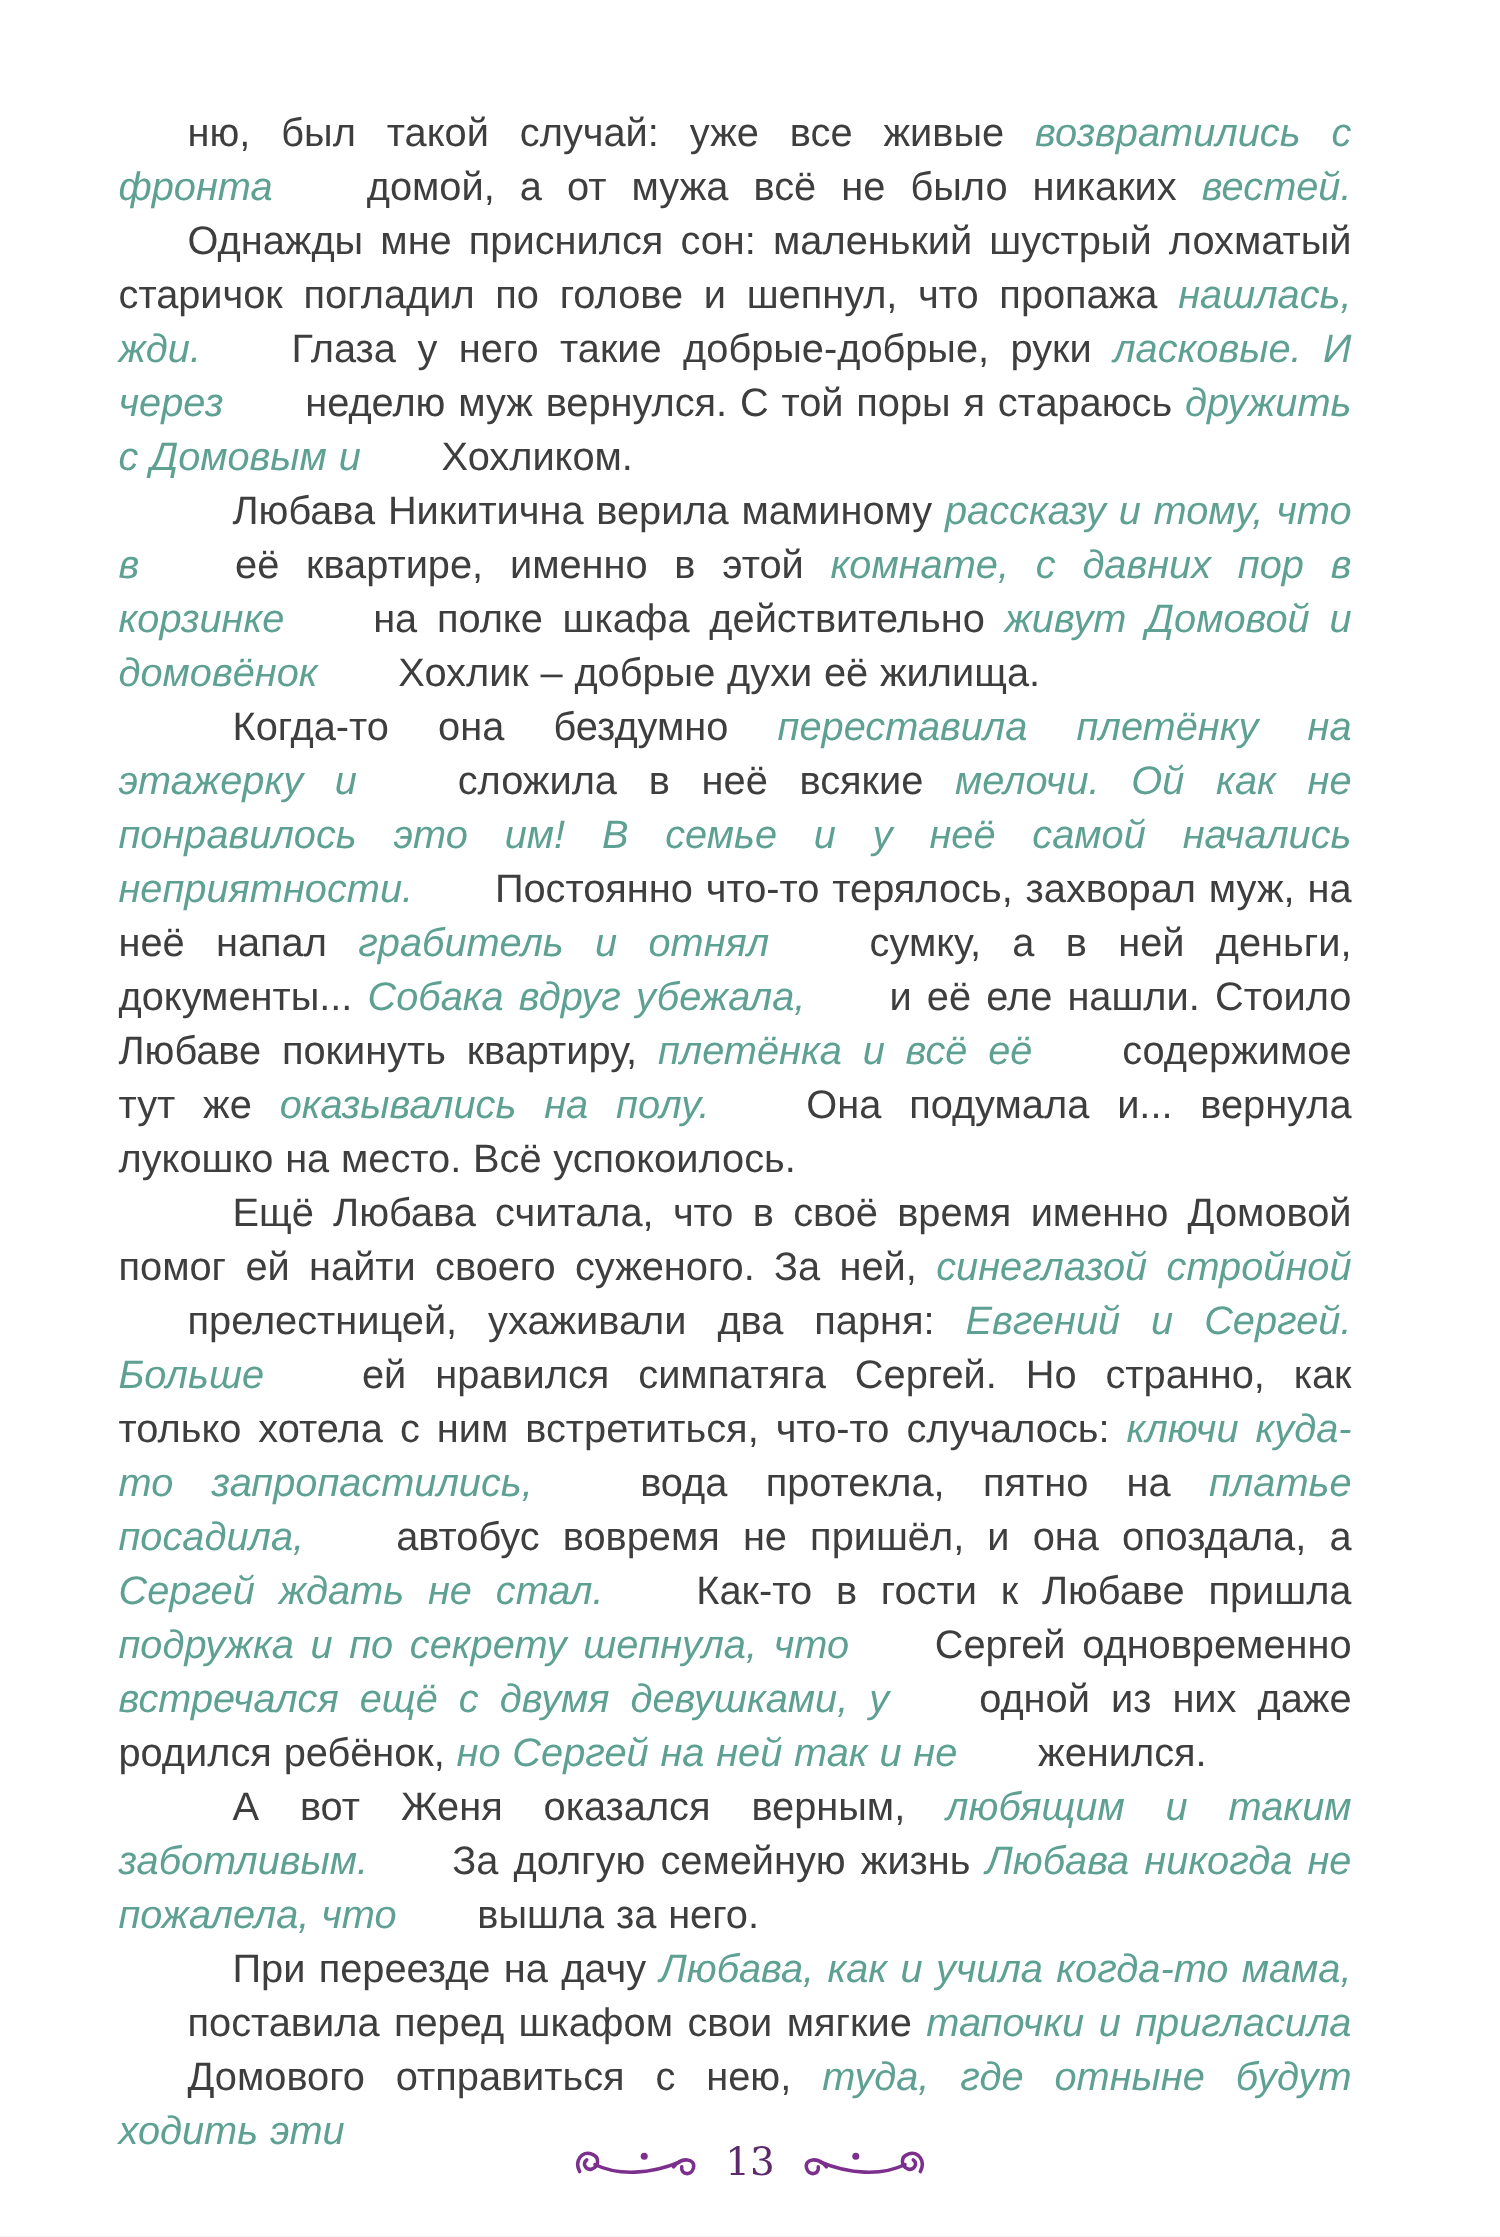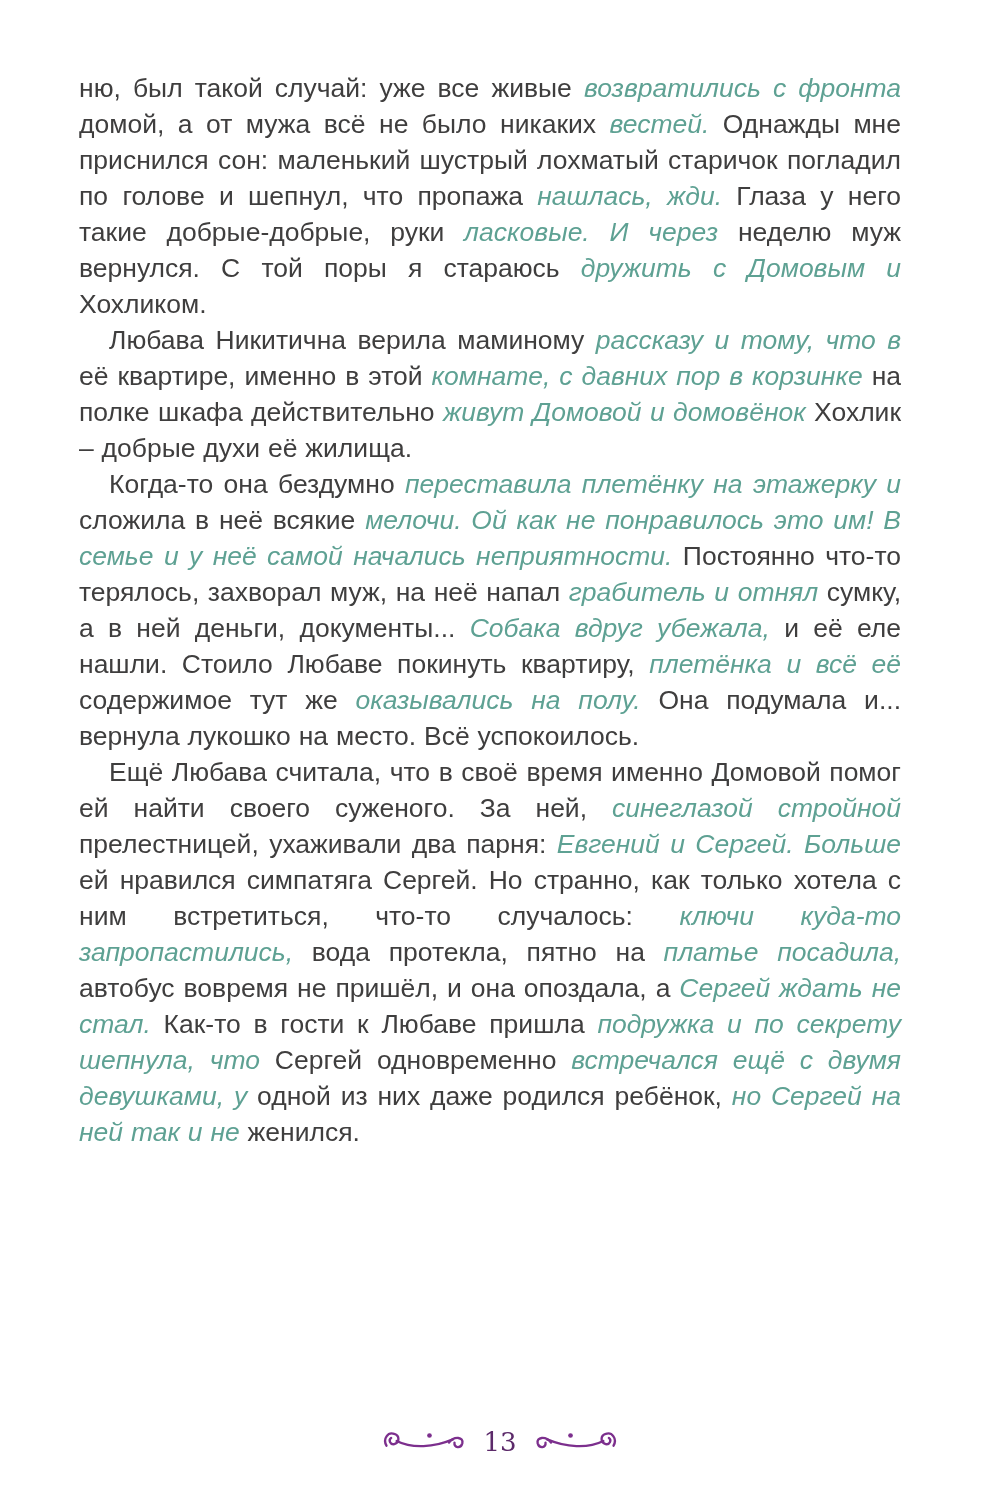--- a/index.html
+++ b/index.html
@@ -28,29 +28,29 @@
   }
   p.para {
     margin: 0;
     font-size: 26.5px;
     line-height: 36px;
     text-align: justify;
     color: var(--text);
     word-spacing: 0.5px;
   }
   p.para.indent { text-indent: 30px; }
-  span.seg-dark { color: var(--text); }
+  span.seg-dark { color: var(--text); margin-left: 46px; }
   span.seg-accent { color: var(--accent); font-style: italic; }
   .footer {
     position: absolute;
     left: 0;
     right: 0;
     bottom: 36px;
     display: flex;
-    align-items: flex-start;
+    align-items: flex-end;
     justify-content: center;
     gap: 14px;
     color: var(--ornament);
   }
   .page-number {
     font-family: "DejaVu Serif", serif;
     font-size: 26px;
     color: var(--pagenum);
     line-height: 1;
     padding: 0 2px;
@@ -61,20 +61,22 @@
 </head>
 <body>
 
 <div class="page">
 
   <div class="text-block">
       <p class="para"><span class="seg-dark">ню, был такой случай: уже все живые </span><span class="seg-accent">возвратились с фронта </span><span class="seg-dark">домой, а от мужа всё не было никаких </span><span class="seg-accent">вестей. </span><span class="seg-dark">Однажды мне приснился сон: маленький шустрый лохматый старичок погладил по голове и шепнул, что пропажа </span><span class="seg-accent">нашлась, жди. </span><span class="seg-dark">Глаза у него такие добрые-добрые, руки </span><span class="seg-accent">ласковые. И через </span><span class="seg-dark">неделю муж вернулся. С той поры я стараюсь </span><span class="seg-accent">дружить с Домовым и </span><span class="seg-dark">Хохликом.</span></p>
       <p class="para indent"><span class="seg-dark">Любава Никитична верила маминому </span><span class="seg-accent">рассказу и тому, что в </span><span class="seg-dark">её квартире, именно в этой </span><span class="seg-accent">комнате, с давних пор в корзинке </span><span class="seg-dark">на полке шкафа действительно </span><span class="seg-accent">живут Домовой и домовёнок </span><span class="seg-dark">Хохлик – добрые духи её жилища.</span></p>
       <p class="para indent"><span class="seg-dark">Когда-то она бездумно </span><span class="seg-accent">переставила плетёнку на этажерку и </span><span class="seg-dark">сложила в неё всякие </span><span class="seg-accent">мелочи. Ой как не понравилось это им! В семье и у неё самой начались неприятности. </span><span class="seg-dark">Постоянно что-то терялось, захворал муж, на неё напал </span><span class="seg-accent">грабитель и отнял </span><span class="seg-dark">сумку, а в ней деньги, документы... </span><span class="seg-accent">Собака вдруг убежала, </span><span class="seg-dark">и её еле нашли. Стоило Любаве покинуть квартиру, </span><span class="seg-accent">плетёнка и всё её </span><span class="seg-dark">содержимое тут же </span><span class="seg-accent">оказывались на полу. </span><span class="seg-dark">Она подумала и... вернула лукошко на место. Всё успокоилось.</span></p>
       <p class="para indent"><span class="seg-dark">Ещё Любава считала, что в своё время именно Домовой помог ей найти своего суженого. За ней, </span><span class="seg-accent">синеглазой стройной </span><span class="seg-dark">прелестницей, ухаживали два парня: </span><span class="seg-accent">Евгений и Сергей. Больше </span><span class="seg-dark">ей нравился симпатяга Сергей. Но странно, как только хотела с ним встретиться, что-то случалось: </span><span class="seg-accent">ключи куда-то запропастились, </span><span class="seg-dark">вода протекла, пятно на </span><span class="seg-accent">платье посадила, </span><span class="seg-dark">автобус вовремя не пришёл, и она опоздала, а </span><span class="seg-accent">Сергей ждать не стал. </span><span class="seg-dark">Как-то в гости к Любаве пришла </span><span class="seg-accent">подружка и по секрету шепнула, что </span><span class="seg-dark">Сергей одновременно </span><span class="seg-accent">встречался ещё с двумя девушками, у </span><span class="seg-dark">одной из них даже родился ребёнок, </span><span class="seg-accent">но Сергей на ней так и не </span><span class="seg-dark">женился.</span></p>
+      <p class="para indent"><span class="seg-dark">А вот Женя оказался верным, </span><span class="seg-accent">любящим и таким заботливым. </span><span class="seg-dark">За долгую семейную жизнь </span><span class="seg-accent">Любава никогда не пожалела, что </span><span class="seg-dark">вышла за него.</span></p>
+      <p class="para indent"><span class="seg-dark">При переезде на дачу </span><span class="seg-accent">Любава, как и учила когда-то мама, </span><span class="seg-dark">поставила перед шкафом свои мягкие </span><span class="seg-accent">тапочки и пригласила </span><span class="seg-dark">Домового отправиться с нею, </span><span class="seg-accent">туда, где отныне будут ходить эти</span></p>
     </div>
 
   <div class="footer">
     <svg class="flourish left" viewBox="0 0 110 30" width="86" height="24" aria-hidden="true">
       <g fill="none" stroke="currentColor" stroke-width="3" stroke-linecap="round">
         <path d="M7 21 C2 12 9 3 17 6 C24 8 24 17 17 19 C12 20 9 14 13 11"></path>
         <path d="M20 15 C40 25 68 23 92 13"></path>
         <path d="M87 17 C94 8 106 10 104 18 C102 25 93 24 94 17"></path>
       </g>
       <circle cx="62" cy="8" r="3" fill="currentColor"></circle>

